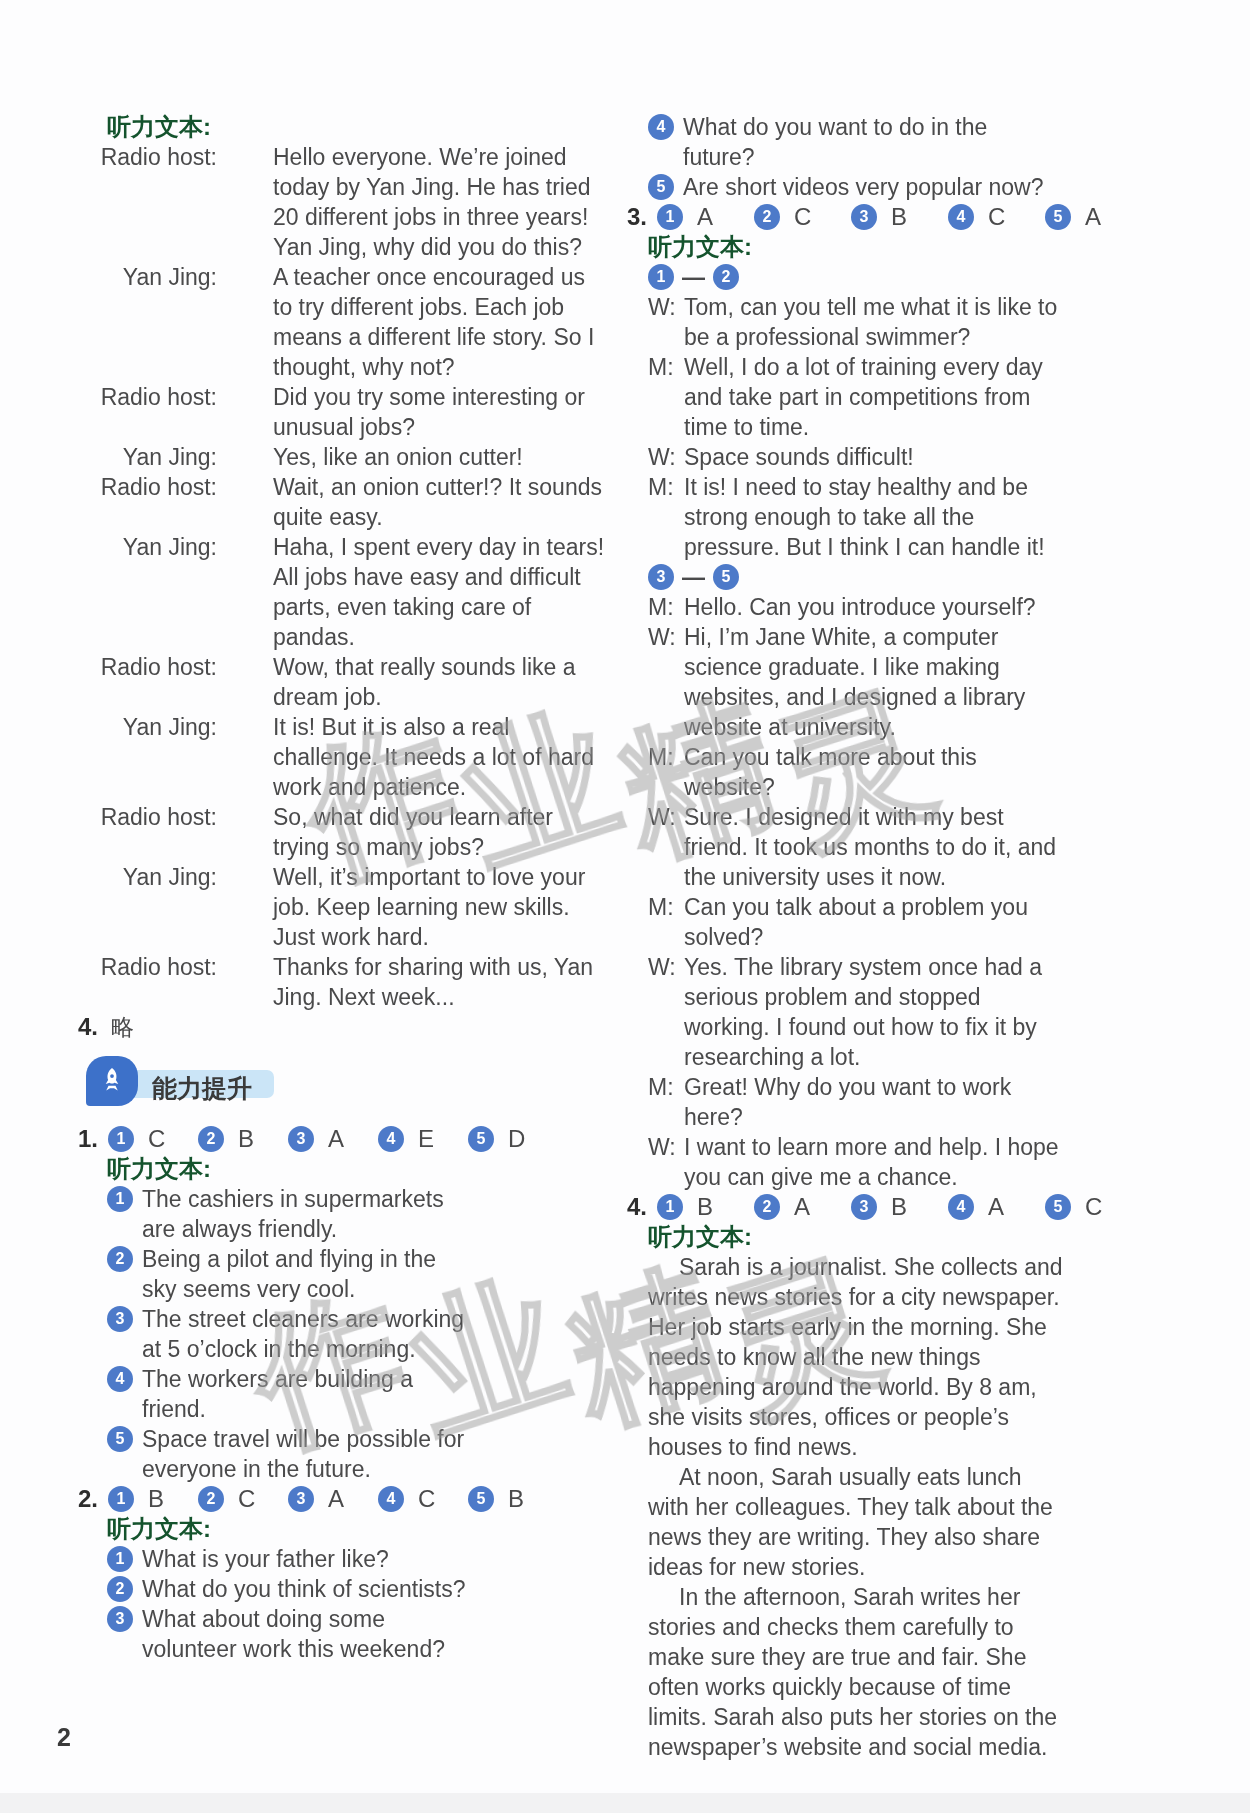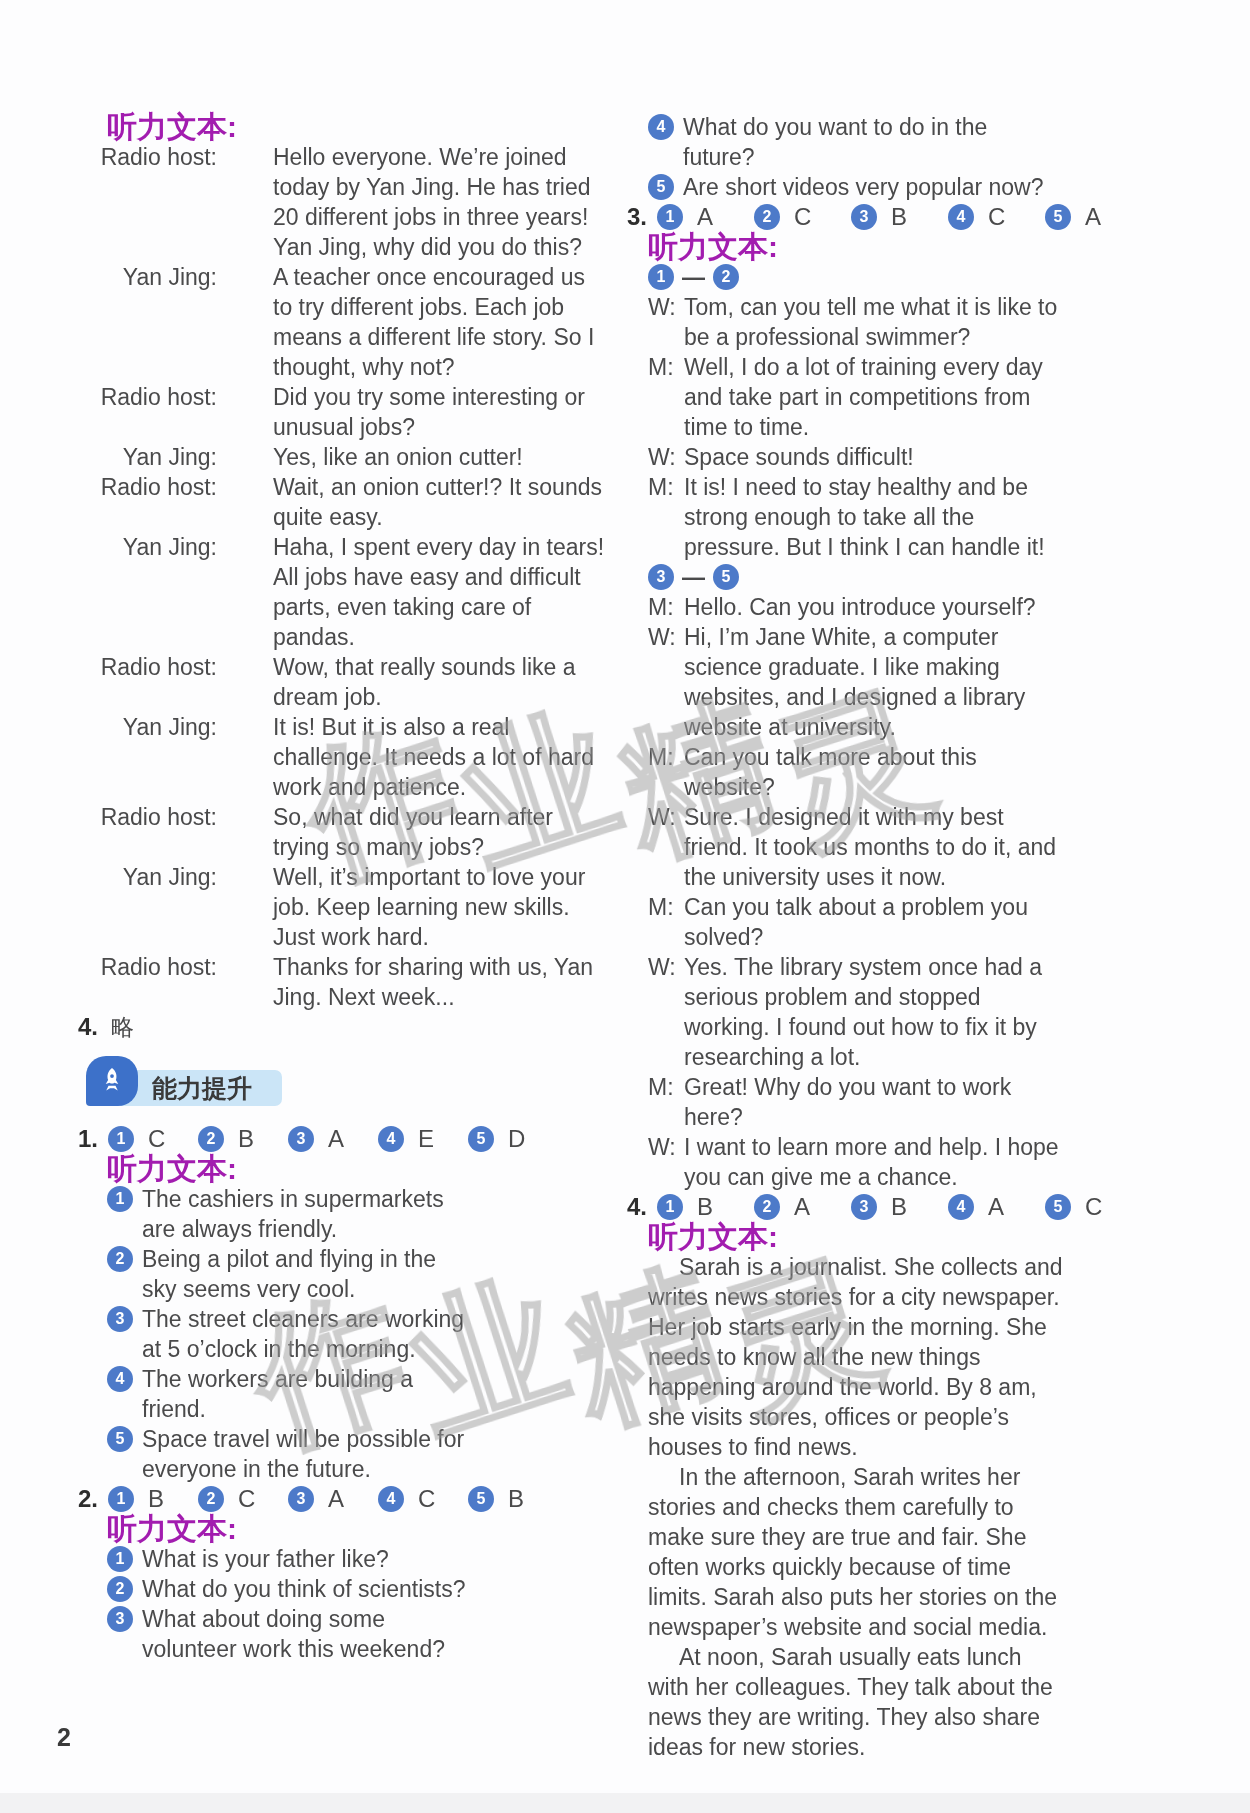--- a/index.html
+++ b/index.html
@@ -8,21 +8,21 @@
     background:#fdfdfe;
     font-family:"Liberation Sans","DejaVu Sans",sans-serif;
     font-size:23px;line-height:30px;color:#4a4a4b;
   }
   .bottom-strip{position:absolute;left:0;right:0;bottom:0;height:20px;background:#f2f2f3;}
 
   .col{position:absolute;top:112px;}
   .col-left{left:78px;width:492px;}
   .col-right{left:627px;width:514px;}
 
-  .cn-label{font-weight:bold;font-size:30px;color:#a21caf;margin-left:29px;}
+  .cn-label{font-weight:bold;font-size:24px;color:#14532d;margin-left:29px;}
   .col-right .cn-label{margin-left:21px;}
 
   
   .d-row{display:flex;}
   .d-speaker{flex:none;width:147px;text-align:right;padding-right:8px;box-sizing:border-box;}
   .d-text{flex:none;width:336px;margin-left:48px;}
 
   
   .d-row-r{display:flex;margin-left:21px;}
   .d-speaker-r{flex:none;width:36px;}
@@ -51,22 +51,22 @@
 
   .num-item{display:flex;gap:13px;margin-top:0px;}
   .num-item .num{font-weight:bold;color:#2d2d2d;font-size:24px;}
 
   .section-badge{position:relative;height:60px;margin:12px 0 10px 8px;}
   .badge-blob{
     position:absolute;left:0;top:2px;width:52px;height:50px;background:#3d71c9;
     border-radius:20px 20px 20px 4px;display:flex;align-items:center;justify-content:center;z-index:2;
   }
   .badge-pill{
-    position:absolute;left:30px;top:16px;height:36px;line-height:36px;
-    padding:0 30px 0 36px;background:#cbe5f7;border-radius:7px;
+    position:absolute;left:30px;top:16px;height:28px;line-height:36px;
+    padding:0 22px 0 36px;background:#cbe5f7;border-radius:7px;
     font-weight:bold;font-size:25px;color:#3a3a3a;z-index:1;white-space:nowrap;
   }
 
   .para{margin-left:21px;width:416px;text-indent:31px;}
 
   .watermark{
     position:absolute;display:flex;color:transparent;
     -webkit-text-stroke:2.5px #9c9c9c;
     font-size:148px;font-weight:700;opacity:.5;pointer-events:none;z-index:6;
     white-space:nowrap;transform-origin:left center;
@@ -340,22 +340,22 @@
           <span class="circle">4</span>
           <span class="ans-letter">A</span>
         </span>
         <span class="ans-item">
           <span class="circle">5</span>
           <span class="ans-letter">C</span>
         </span>
       </div>
       <div class="cn-label">听力文本:</div>
       <div class="para">Sarah is a journalist. She collects and writes news stories for a city newspaper. Her job starts early in the morning. She needs to know all the new things happening around the world. By 8 am, she visits stores, offices or people’s houses to find news.</div>
+      <div class="para">At noon, Sarah usually eats lunch with her colleagues. They talk about the news they are writing. They also share ideas for new stories.</div>
       <div class="para">In the afternoon, Sarah writes her stories and checks them carefully to make sure they are true and fair. She often works quickly because of time limits. Sarah also puts her stories on the newspaper’s website and social media.</div>
-      <div class="para">At noon, Sarah usually eats lunch with her colleagues. They talk about the news they are writing. They also share ideas for new stories.</div>
     </div>
 </div>
 
 <div class="watermark" id="wm1">
     <span>作</span>
     <span>业</span>
     <span>精</span>
     <span>灵</span>
   </div>
 <div class="watermark" id="wm2">

